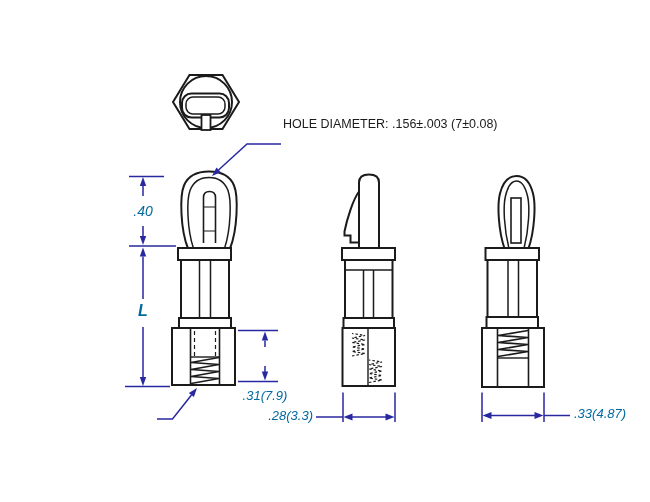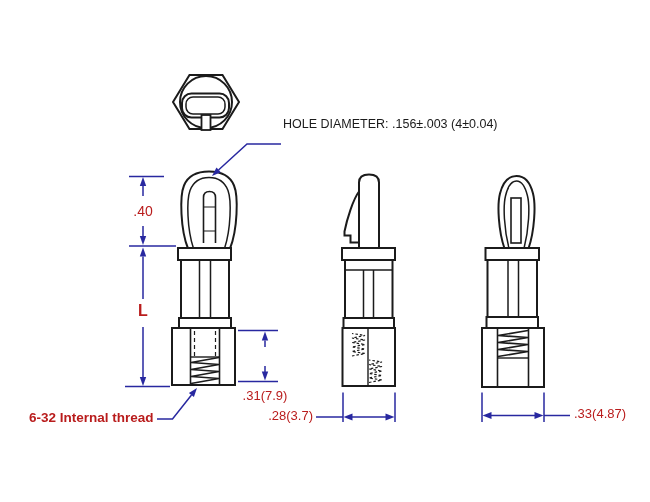--- a/index.html
+++ b/index.html
@@ -3,21 +3,21 @@
 <meta charset="utf-8">
 <style>
   html,body{margin:0;padding:0;background:#fff;}
   .canvas{
     position:relative;width:650px;height:502px;background:#fff;overflow:hidden;
     font-family:"Liberation Sans", sans-serif;
   }
   .canvas svg{position:absolute;left:0;top:0;}
   .txt{position:absolute;white-space:nowrap;line-height:1.15;}
   .note{color:#1b1b1b;font-size:12.5px;}
-  .dim{color:#b91c1c;font-size:13px;}
+  .dim{color:#0369a1;font-size:13px;font-style:italic;}
   .dim-40{left:113px;top:203px;width:60px;text-align:center;font-size:14px;}
   .dim-L{left:113px;top:302px;width:60px;text-align:center;font-weight:bold;font-size:16px;}
   .dim-31{left:225px;top:349px;width:80px;text-align:center;margin-top:40px;}
   .dim-28{left:233px;top:409px;width:80px;text-align:right;}
   .dim-33{left:574px;top:407px;}
   .note-1{left:283px;top:117px;}
   .note-2{left:283px;top:134px;}
   .thread-label{left:29px;top:410px;font-weight:bold;font-size:13.5px;}
 </style>
 </head>
@@ -126,22 +126,21 @@
       <path fill="none" d="M 281,144 H 247 L 218.5,170"></path>
       <polygon stroke="none" points="212,176 216.5,167.6 220.8,172.3"></polygon>
     </g>
 
     <g stroke="#2828a0" stroke-width="1.5" fill="#2828a0">
       <path fill="none" d="M 157,419 H 172.5 L 191.5,395"></path>
       <polygon stroke="none" points="197,388 193.9,397.1 188.9,393.1"></polygon>
     </g>
   </svg>
 
-  <span class="txt note note-1">HOLE DIAMETER: .156±.003 (4±0.04)</span>
+  <span class="txt note note-1">HOLE DIAMETER: .156±.003 (7±0.08)</span>
 
   <span class="txt dim dim-40">.40</span>
   <span class="txt dim dim-L">L</span>
   <span class="txt dim dim-31">.31(7.9)</span>
-  <span class="txt dim dim-28">.28(3.7)</span>
+  <span class="txt dim dim-28">.28(3.3)</span>
   <span class="txt dim dim-33">.33(4.87)</span>
 
-  <span class="txt dim thread-label">6-32 Internal thread</span>
 </div>
 
 </body></html>

